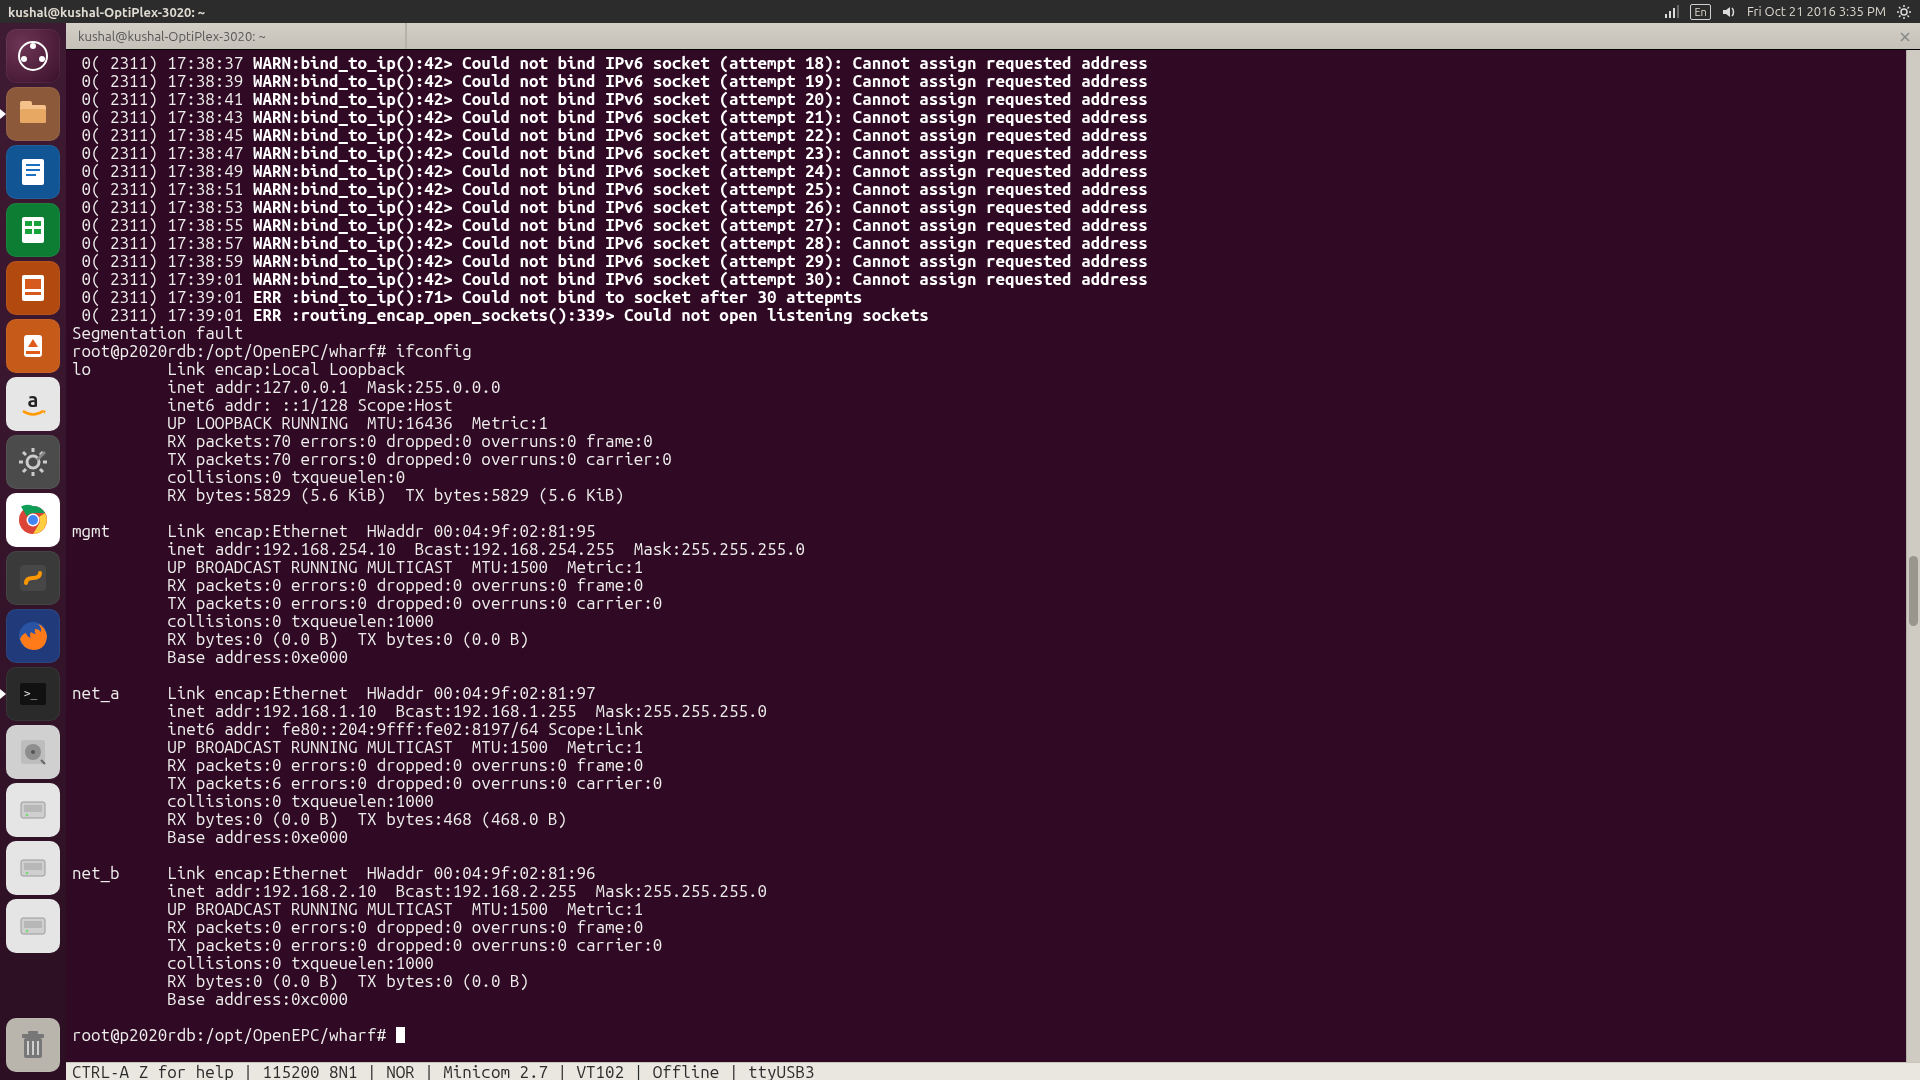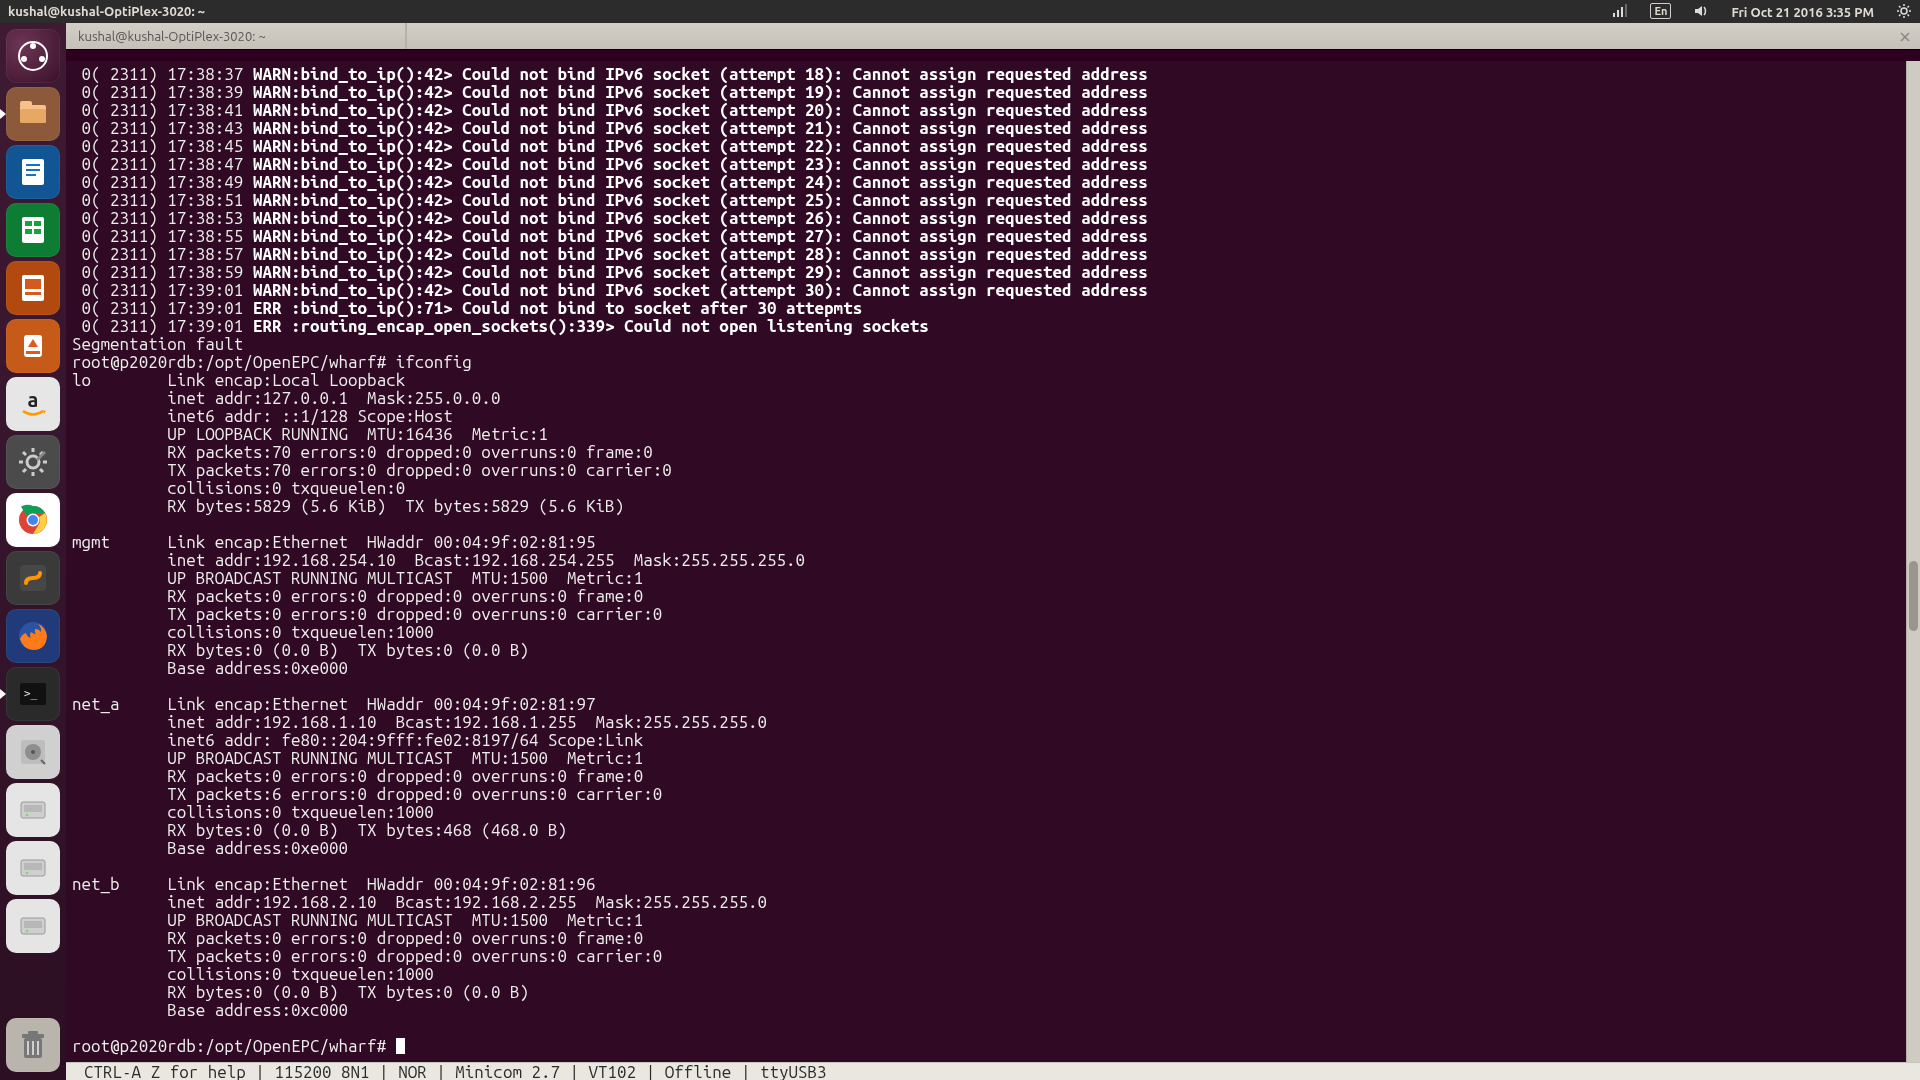--- a/index.html
+++ b/index.html
@@ -11,21 +11,21 @@
     height: 24px;
     background: #2c2c2c;
     color: #dfdbd2;
     display: flex;
     align-items: center;
     padding: 0 8px;
     font-size: 13px;
   }
   .top-panel .title { flex: 0 0 auto; font-weight: bold; }
   .top-panel .spacer { flex: 1 1 auto; }
-  .top-panel .indicators { display: flex; align-items: flex-end; gap: 22px; font-weight: bold; }
+  .top-panel .indicators { display: flex; align-items: flex-start; gap: 10px; }
   .top-panel .indicators > * { display: inline-flex; align-items: center; }
   .ind-box { border: 1px solid #cfcfcf; border-radius: 2px; padding: 0 3px; font-size: 11px; line-height: 14px; }
   .ic { width: 16px; height: 16px; display:inline-block; }
   .ic svg { width: 100%; height: 100%; }
 
   
   .main-row { flex: 1 1 auto; display: flex; min-height: 0; }
 
   
   .launcher {
@@ -96,32 +96,31 @@
     flex: 1 1 auto;
     background: #300a24;
     color: #eeeeec;
     font-family: "Ubuntu Mono", "DejaVu Sans Mono", "Liberation Mono", monospace;
     font-size: 17px;
     line-height: 18px;
     padding: 4px 23px 2px 6px;
     white-space: pre;
     overflow: hidden;
     position: relative;
-    margin-top: 11px;
   }
   .terminal .line { white-space: pre; }
   .terminal .b { font-weight: bold; color:#ffffff; }
   .cursor {
     display:inline-block; width:9px; height:16px; background:#ffffff; vertical-align:-2px;
   }
   .statusbar {
     height: 18px;
     background: #e9e7e0; color:#2b2b2b;
     font-family: "Ubuntu Mono", monospace; font-size: 17px; line-height:18px;
-    padding: 0 18px;
+    padding: 0 6px;
     border-top: 1px solid #c7c4bb;
     white-space: pre;
   }
   .scrollbar { position:absolute; right:0; top:0; bottom:0; width:14px; background:#cfcbc2; border-left:1px solid #b4b0a7;}
   .scrollbar .thumb{ position:absolute; left:2px; right:2px; top:50%; height:70px; background:#9a968d; border-radius:6px;}
 </style>
 </head>
 <body>
 
 <div class="top-panel">

